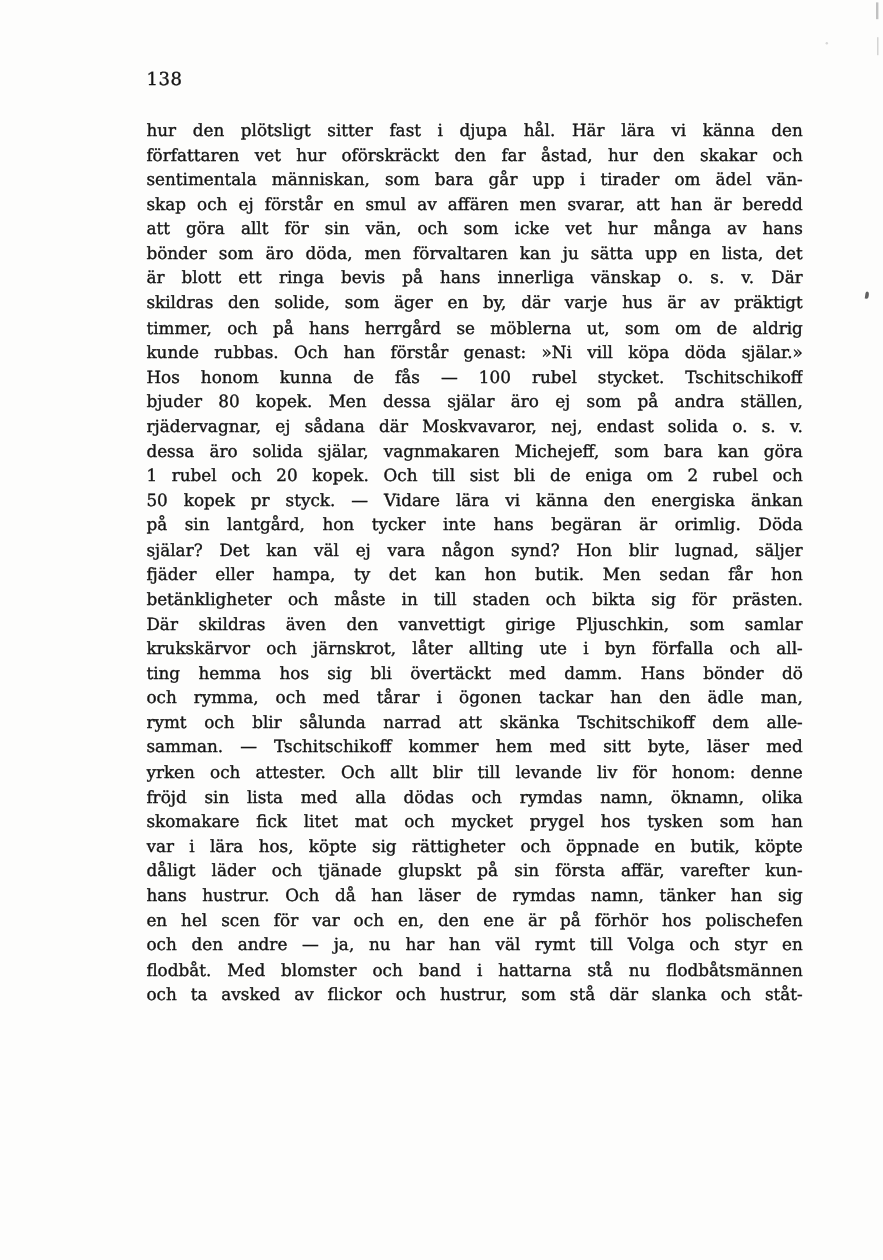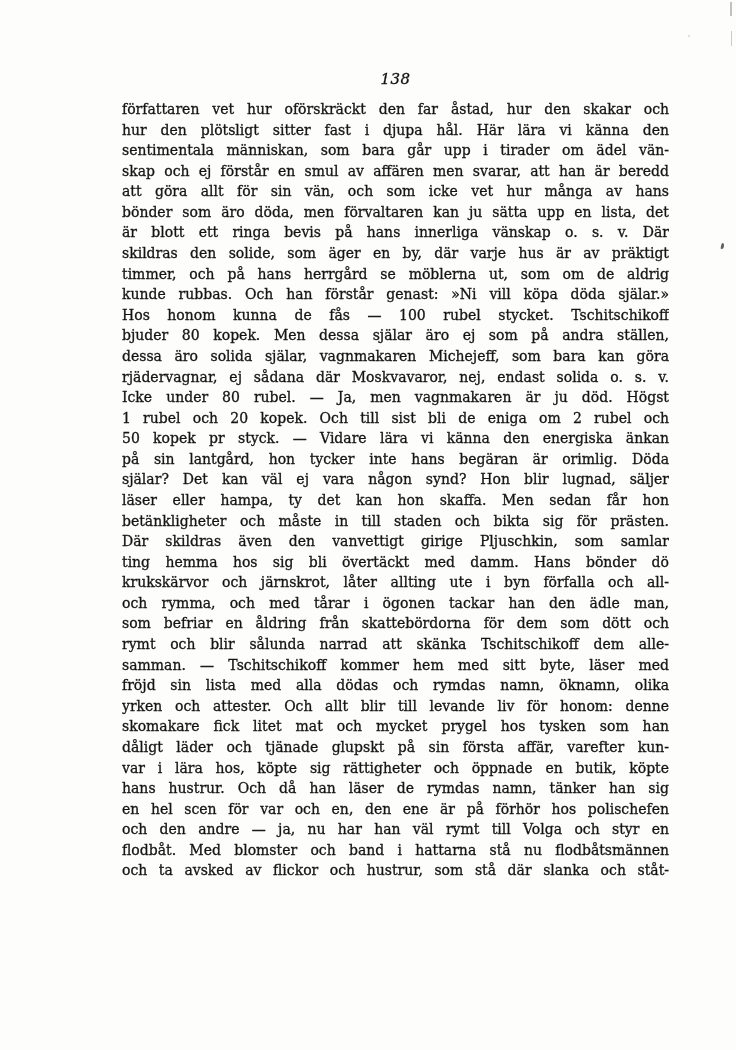--- a/index.html
+++ b/index.html
@@ -15,26 +15,24 @@
     color: #151515;
     overflow: hidden;
   }
   .page {
     position: absolute;
     inset: 0;
   }
   .pagenum {
     position: absolute;
     left: 122px;
-    top: 70px;
+    top: 57px;
     width: 547px;
-    text-align: center;
     font-size: 15px;
     letter-spacing: 0.5px;
-    font-style: italic;
     -webkit-text-stroke: 0.3px #151515;
   }
   .text-block {
     position: absolute;
     left: 122px;
     top: 99px;
     width: 547px;
     font-size: 14px;
     -webkit-text-stroke: 0.3px #151515;
   }
@@ -66,53 +64,51 @@
     transform: rotate(8deg);
   }
 </style>
 </head>
 <body>
 
 <div class="page">
   <div class="pagenum">138</div>
 
   <div class="text-block">
+      <div class="text-line">hur den plötsligt sitter fast i djupa hål.  Här lära vi känna den</div>
       <div class="text-line">författaren vet hur oförskräckt den far åstad, hur den skakar och</div>
-      <div class="text-line">hur den plötsligt sitter fast i djupa hål.  Här lära vi känna den</div>
       <div class="text-line">sentimentala människan, som bara går upp i tirader om ädel vän-</div>
       <div class="text-line">skap och ej förstår en smul av affären men svarar, att han är beredd</div>
       <div class="text-line">att göra allt för sin vän, och som icke vet hur många av hans</div>
       <div class="text-line">bönder som äro döda, men förvaltaren kan ju sätta upp en lista, det</div>
       <div class="text-line">är blott ett ringa bevis på hans innerliga vänskap o. s. v.  Där</div>
       <div class="text-line">skildras den solide, som äger en by, där varje hus är av präktigt</div>
       <div class="text-line">timmer, och på hans herrgård se möblerna ut, som om de aldrig</div>
       <div class="text-line">kunde rubbas.  Och han förstår genast: »Ni vill köpa döda själar.»</div>
       <div class="text-line">Hos honom kunna de fås — 100 rubel stycket.  Tschitschikoff</div>
       <div class="text-line">bjuder 80 kopek.  Men dessa själar äro ej som på andra ställen,</div>
+      <div class="text-line">rjädervagnar, ej sådana där Moskvavaror, nej, endast solida o. s. v.</div>
       <div class="text-line">dessa äro solida själar, vagnmakaren Michejeff, som bara kan göra</div>
-      <div class="text-line">rjädervagnar, ej sådana där Moskvavaror, nej, endast solida o. s. v.</div>
-      <div class="text-line">Icke under 80 rubel. — Ja, men vagnmakaren är ju död.  Högst</div>
       <div class="text-line">1 rubel och 20 kopek.  Och till sist bli de eniga om 2 rubel och</div>
       <div class="text-line">50 kopek pr styck. — Vidare lära vi känna den energiska änkan</div>
       <div class="text-line">på sin lantgård, hon tycker inte hans begäran är orimlig.  Döda</div>
       <div class="text-line">själar?  Det kan väl ej vara någon synd?  Hon blir lugnad, säljer</div>
-      <div class="text-line">läser eller hampa, ty det kan hon skaffa.  Men sedan får hon</div>
+      <div class="text-line">fjäder eller hampa, ty det kan hon butik.  Men sedan får hon</div>
       <div class="text-line">betänkligheter och måste in till staden och bikta sig för prästen.</div>
       <div class="text-line">Där skildras även den vanvettigt girige Pljuschkin, som samlar</div>
+      <div class="text-line">krukskärvor och järnskrot, låter allting ute i byn förfalla och all-</div>
       <div class="text-line">ting hemma hos sig bli övertäckt med damm.  Hans bönder dö</div>
-      <div class="text-line">krukskärvor och järnskrot, låter allting ute i byn förfalla och all-</div>
       <div class="text-line">och rymma, och med tårar i ögonen tackar han den ädle man,</div>
-      <div class="text-line">som befriar en åldring från skattebördorna för dem som dött och</div>
       <div class="text-line">rymt och blir sålunda narrad att skänka Tschitschikoff dem alle-</div>
       <div class="text-line">samman. — Tschitschikoff kommer hem med sitt byte, läser med</div>
+      <div class="text-line">yrken och attester.  Och allt blir till levande liv för honom: denne</div>
       <div class="text-line">fröjd sin lista med alla dödas och rymdas namn, öknamn, olika</div>
-      <div class="text-line">yrken och attester.  Och allt blir till levande liv för honom: denne</div>
       <div class="text-line">skomakare fick litet mat och mycket prygel hos tysken som han</div>
+      <div class="text-line">var i lära hos, köpte sig rättigheter och öppnade en butik, köpte</div>
       <div class="text-line">dåligt läder och tjänade glupskt på sin första affär, varefter kun-</div>
-      <div class="text-line">var i lära hos, köpte sig rättigheter och öppnade en butik, köpte</div>
       <div class="text-line">hans hustrur.  Och då han läser de rymdas namn, tänker han sig</div>
       <div class="text-line">en hel scen för var och en, den ene är på förhör hos polischefen</div>
       <div class="text-line">och den andre — ja, nu har han väl rymt till Volga och styr en</div>
       <div class="text-line">flodbåt.  Med blomster och band i hattarna stå nu flodbåtsmännen</div>
       <div class="text-line">och ta avsked av flickor och hustrur, som stå där slanka och ståt-</div>
     </div>
 
   <div class="artifact dash-top"></div>
   <div class="artifact dash-lower"></div>
   <div class="artifact dot-faint"></div>

